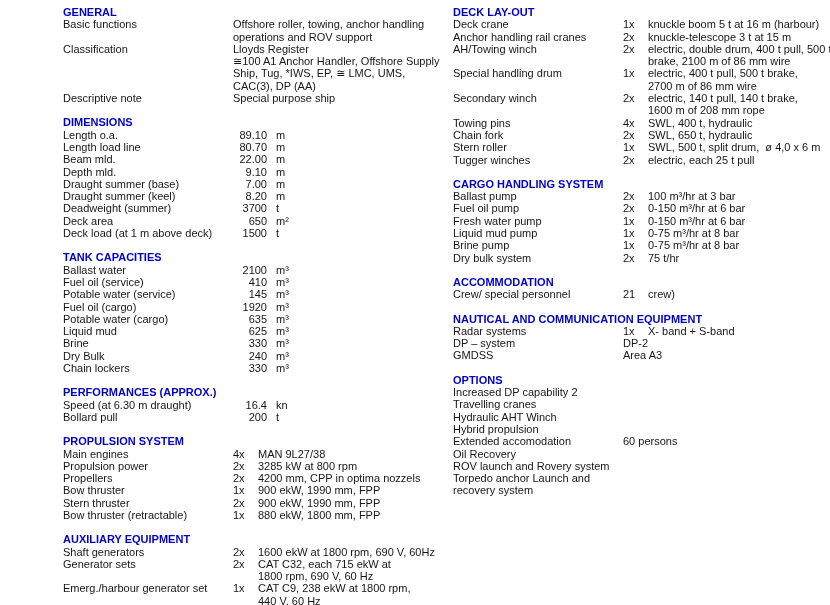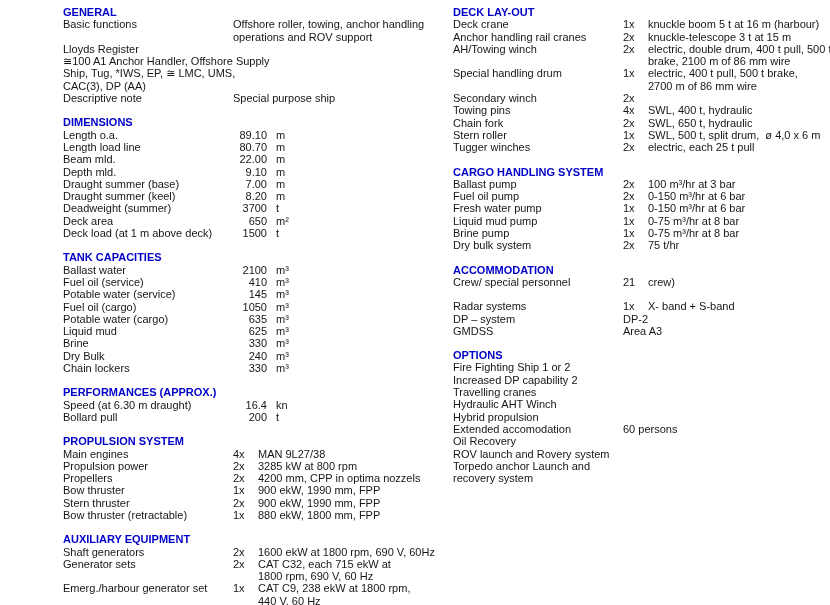--- a/index.html
+++ b/index.html
@@ -35,20 +35,21 @@
 <div class="page">
   <div class="col col-left">
       <div class="section">
         <div class="section-title">GENERAL</div>
         <div class="row row-pairs">
           <span class="cell label">Basic functions</span>
           <span class="cell value">Offshore roller, towing, anchor handling
 operations and ROV support</span>
         </div>
         <div class="row row-pairs">
+          <span class="cell label">Classification</span>
           <span class="cell value">Lloyds Register
 ≅100 A1 Anchor Handler, Offshore Supply
 Ship, Tug, *IWS, EP, ≅ LMC, UMS,
 CAC(3), DP (AA)</span>
         </div>
         <div class="row row-pairs">
           <span class="cell label">Descriptive note</span>
           <span class="cell value">Special purpose ship</span>
         </div>
       </div>
@@ -112,21 +113,21 @@
           <span class="cell num">410</span>
           <span class="cell unit">m³</span>
         </div>
         <div class="row row-numeric">
           <span class="cell label">Potable water (service)</span>
           <span class="cell num">145</span>
           <span class="cell unit">m³</span>
         </div>
         <div class="row row-numeric">
           <span class="cell label">Fuel oil (cargo)</span>
-          <span class="cell num">1050</span>
+          <span class="cell num">1920</span>
           <span class="cell unit">m³</span>
         </div>
         <div class="row row-numeric">
           <span class="cell label">Potable water (cargo)</span>
           <span class="cell num">635</span>
           <span class="cell unit">m³</span>
         </div>
         <div class="row row-numeric">
           <span class="cell label">Liquid mud</span>
           <span class="cell num">625</span>
@@ -236,20 +237,22 @@
         </div>
         <div class="row row-qty">
           <span class="cell label">Special handling drum</span>
           <span class="cell qty">1x</span>
           <span class="cell value">electric, 400 t pull, 500 t brake,
 2700 m of 86 mm wire</span>
         </div>
         <div class="row row-qty">
           <span class="cell label">Secondary winch</span>
           <span class="cell qty">2x</span>
+          <span class="cell value">electric, 140 t pull, 140 t brake,
+1600 m of 208 mm rope</span>
         </div>
         <div class="row row-qty">
           <span class="cell label">Towing pins</span>
           <span class="cell qty">4x</span>
           <span class="cell value">SWL, 400 t, hydraulic</span>
         </div>
         <div class="row row-qty">
           <span class="cell label">Chain fork</span>
           <span class="cell qty">2x</span>
           <span class="cell value">SWL, 650 t, hydraulic</span>
@@ -300,42 +303,39 @@
       </div>
       <div class="section">
         <div class="section-title">ACCOMMODATION</div>
         <div class="row row-qty">
           <span class="cell label">Crew/ special personnel</span>
           <span class="cell qty">21</span>
           <span class="cell value">crew)</span>
         </div>
       </div>
       <div class="section">
+        <div class="section-title">NAUTICAL AND COMMUNICATION EQUIPMENT</div>
         <div class="row row-qty">
           <span class="cell label">Radar systems</span>
           <span class="cell qty">1x</span>
           <span class="cell value">X- band + S-band</span>
         </div>
         <div class="row row-qty">
           <span class="cell label">DP – system</span>
           <span class="cell qty">DP-2</span>
           <span class="cell value"></span>
         </div>
         <div class="row row-qty">
           <span class="cell label">GMDSS</span>
           <span class="cell qty">Area A3</span>
           <span class="cell value"></span>
         </div>
       </div>
       <div class="section">
         <div class="section-title">OPTIONS</div>
-        <div class="row row-plain">
-          <span class="cell label">Fire Fighting Ship 1 or 2</span>
-          <span class="cell value"></span>
-        </div>
         <div class="row row-plain">
           <span class="cell label">Increased DP capability 2</span>
           <span class="cell value"></span>
         </div>
         <div class="row row-plain">
           <span class="cell label">Travelling cranes</span>
           <span class="cell value"></span>
         </div>
         <div class="row row-plain">
           <span class="cell label">Hydraulic AHT Winch</span>

